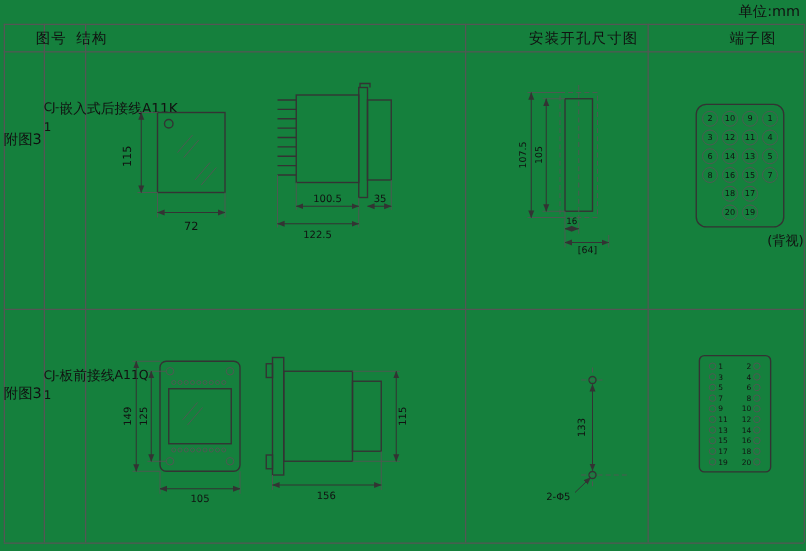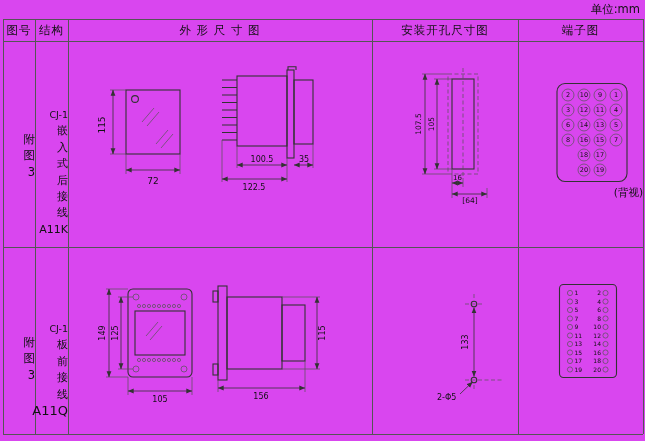--- a/index.html
+++ b/index.html
@@ -1,24 +1,24 @@
 <!DOCTYPE html>
 <html><head>
 <meta charset="utf-8">
 <style>
   * { margin:0; padding:0; box-sizing:border-box; }
   html,body { background:#ddd; }
   body { font-family:"DejaVu Sans","Liberation Sans",sans-serif; }
-  .page { position:relative; width:645px; height:441px; background:#d946ef; overflow:hidden; color:#1a1a1a; margin:0; }
+  .page { position:relative; width:645px; height:441px; background:#15803d; overflow:hidden; color:#1a1a1a; margin:0; }
   .hline { position:absolute; height:1px; background:#555; }
   .vline { position:absolute; width:1px; background:#555; }
   .hdr { position:absolute; top:19px; height:22px; display:flex; align-items:center; justify-content:center;
-         font-size:11.5px; letter-spacing:1px; color:#111; }
+         font-size:11.5px; letter-spacing:1px; color:#111;margin-left:22px; }
   .unit { position:absolute; left:505px; top:2px; width:135px; text-align:right; font-size:11.5px; color:#111; }
-  .stack { position:absolute; display:flex; flex-direction:column; align-items:flex-end; color:#111;margin-top:28px; }
+  .stack { position:absolute; display:flex; flex-direction:row; align-items:flex-start; color:#111; }
   .stack > div { line-height:16.4px; }
   .cap { position:absolute; text-align:right; font-size:10.5px; color:#111; }
   svg.drw { position:absolute; overflow:visible; }
   svg text { font-family:"DejaVu Sans","Liberation Sans",sans-serif; fill:#111; }
   .obj  { stroke:#333; stroke-width:1.1; fill:none; }
   .thin { stroke:#555; stroke-width:0.7; fill:none; }
   .dim  { stroke:#333; stroke-width:0.8; fill:none; }
   .dash { stroke:#555; stroke-width:0.7; fill:none; stroke-dasharray:4 2.5; }
 </style>
 </head>
@@ -34,21 +34,20 @@
   <div class="hline" style="left:3px;top:434px;width:640px"></div>
   <div class="vline" style="left:3px;top:19px;height:415px"></div>
   <div class="vline" style="left:35px;top:19px;height:415px"></div>
   <div class="vline" style="left:68px;top:19px;height:415px"></div>
   <div class="vline" style="left:372px;top:19px;height:415px"></div>
   <div class="vline" style="left:518px;top:19px;height:415px"></div>
   <div class="vline" style="left:643px;top:19px;height:415px"></div>
 
   <div class="hdr" style="left:3px;width:32px">图号</div>
   <div class="hdr" style="left:35px;width:33px">结构</div>
-  <div class="hdr" style="left:68px;width:304px">外 形 尺 寸 图</div>
   <div class="hdr" style="left:518px;width:125px">端子图</div>
   <div class="hdr" style="left:372px;width:146px">安装开孔尺寸图</div>
 
   <div class="stack" style="left:3px;top:103px;width:32px;font-size:11.5px">
     <div>附</div>
     <div>图</div>
     <div>3</div>
   </div>
 
   <div class="stack" style="left:35px;top:79px;width:33px;font-size:11px">
@@ -200,21 +199,21 @@
     <div>图</div>
     <div>3</div>
   </div>
 
   <div class="stack" style="left:35px;top:293px;width:33px;font-size:11px">
     <div style="font-size:9.5px">CJ-1</div>
     <div>板</div>
     <div>前</div>
     <div>接</div>
     <div>线</div>
-    <div style="font-size:13px">A11Q</div>
+    <div style="font-size:10px">A11Q</div>
   </div>
 
   <svg class="drw" style="left:98px;top:284px" width="100" height="120" viewBox="0 0 100 120">
     <defs>
       <marker id="mE" markerWidth="6" markerHeight="6" refX="5.7" refY="3" orient="auto-start-reverse" markerUnits="userSpaceOnUse">
         <path d="M0,0.6 L6,3 L0,5.4 Z" fill="#333"></path>
       </marker>
     </defs>
     <g>
       <rect class="obj" x="30" y="5" width="64" height="88" rx="5"></rect>

